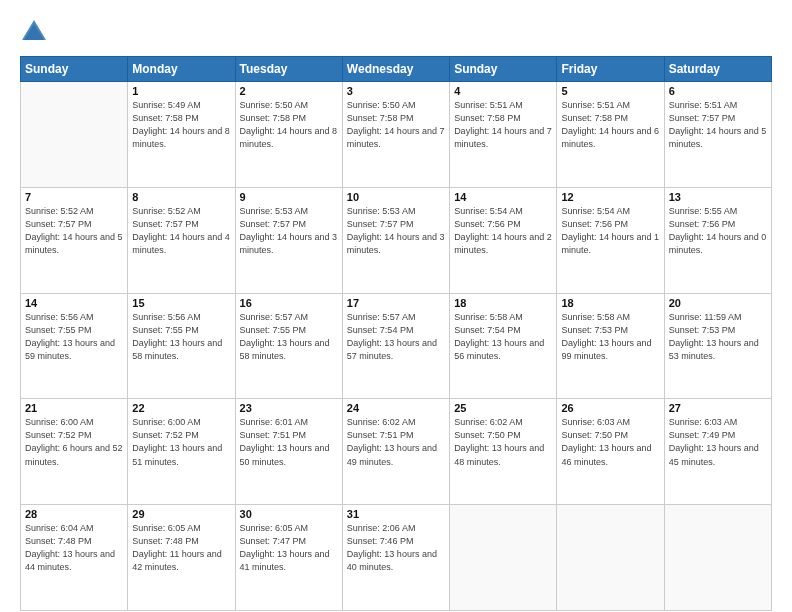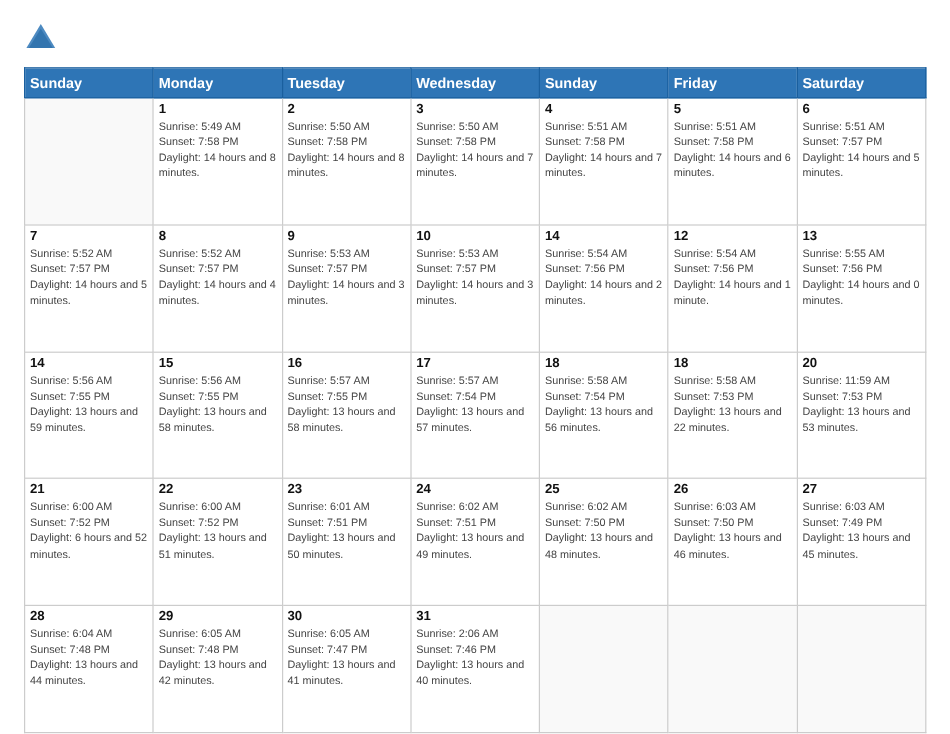--- a/index.html
+++ b/index.html
@@ -200,21 +200,21 @@
           <td>
             <span class="day-num">17</span>
             <div class="day-info"><span>Sunrise: 5:57 AM</span><br><span>Sunset: 7:54 PM</span><br><span>Daylight: 13 hours and 57 minutes.</span></div>
           </td>
           <td>
             <span class="day-num">18</span>
             <div class="day-info"><span>Sunrise: 5:58 AM</span><br><span>Sunset: 7:54 PM</span><br><span>Daylight: 13 hours and 56 minutes.</span></div>
           </td>
           <td>
             <span class="day-num">18</span>
-            <div class="day-info"><span>Sunrise: 5:58 AM</span><br><span>Sunset: 7:53 PM</span><br><span>Daylight: 13 hours and 22 minutes.</span></div>
+            <div class="day-info"><span>Sunrise: 5:58 AM</span><br><span>Sunset: 7:53 PM</span><br><span>Daylight: 13 hours and 99 minutes.</span></div>
           </td>
           <td>
             <span class="day-num">20</span>
             <div class="day-info"><span>Sunrise: 11:59 AM</span><br><span>Sunset: 7:53 PM</span><br><span>Daylight: 13 hours and 53 minutes.</span></div>
           </td>
         </tr>
         <tr>
           <td>
             <span class="day-num">21</span>
             <div class="day-info"><span>Sunrise: 6:00 AM</span><br><span>Sunset: 7:52 PM</span><br><span>Daylight: 6 hours and 52 minutes.</span></div>
@@ -244,21 +244,21 @@
             <div class="day-info"><span>Sunrise: 6:03 AM</span><br><span>Sunset: 7:49 PM</span><br><span>Daylight: 13 hours and 45 minutes.</span></div>
           </td>
         </tr>
         <tr>
           <td>
             <span class="day-num">28</span>
             <div class="day-info"><span>Sunrise: 6:04 AM</span><br><span>Sunset: 7:48 PM</span><br><span>Daylight: 13 hours and 44 minutes.</span></div>
           </td>
           <td>
             <span class="day-num">29</span>
-            <div class="day-info"><span>Sunrise: 6:05 AM</span><br><span>Sunset: 7:48 PM</span><br><span>Daylight: 13 hours and 42 minutes.</span></div>
+            <div class="day-info"><span>Sunrise: 6:05 AM</span><br><span>Sunset: 7:48 PM</span><br><span>Daylight: 11 hours and 42 minutes.</span></div>
           </td>
           <td>
             <span class="day-num">30</span>
             <div class="day-info"><span>Sunrise: 6:05 AM</span><br><span>Sunset: 7:47 PM</span><br><span>Daylight: 13 hours and 41 minutes.</span></div>
           </td>
           <td>
             <span class="day-num">31</span>
             <div class="day-info"><span>Sunrise: 2:06 AM</span><br><span>Sunset: 7:46 PM</span><br><span>Daylight: 13 hours and 40 minutes.</span></div>
           </td>
           <td class="empty-cell"></td>

